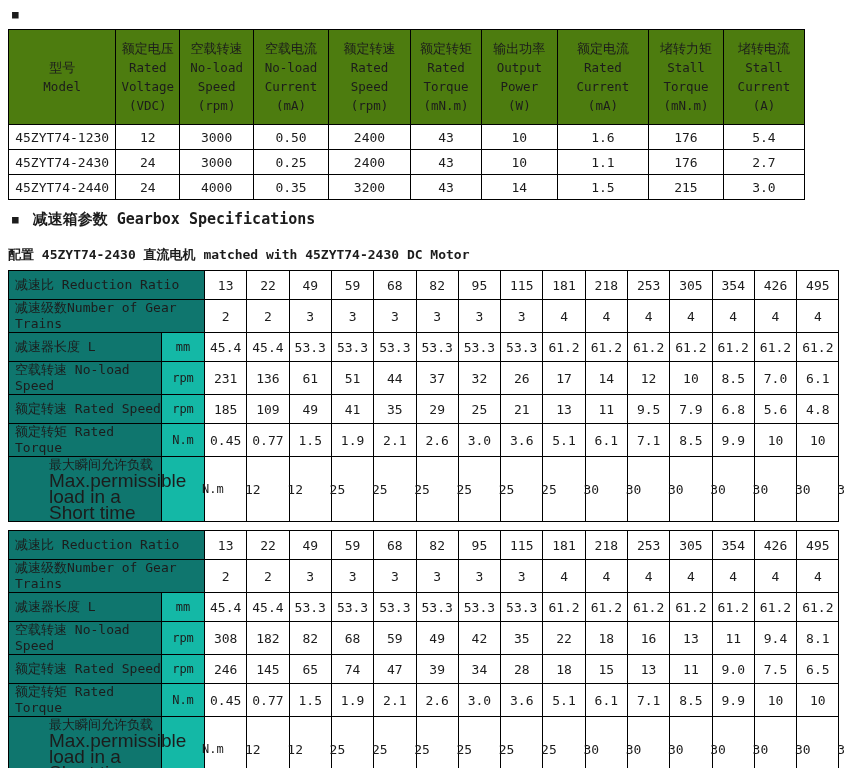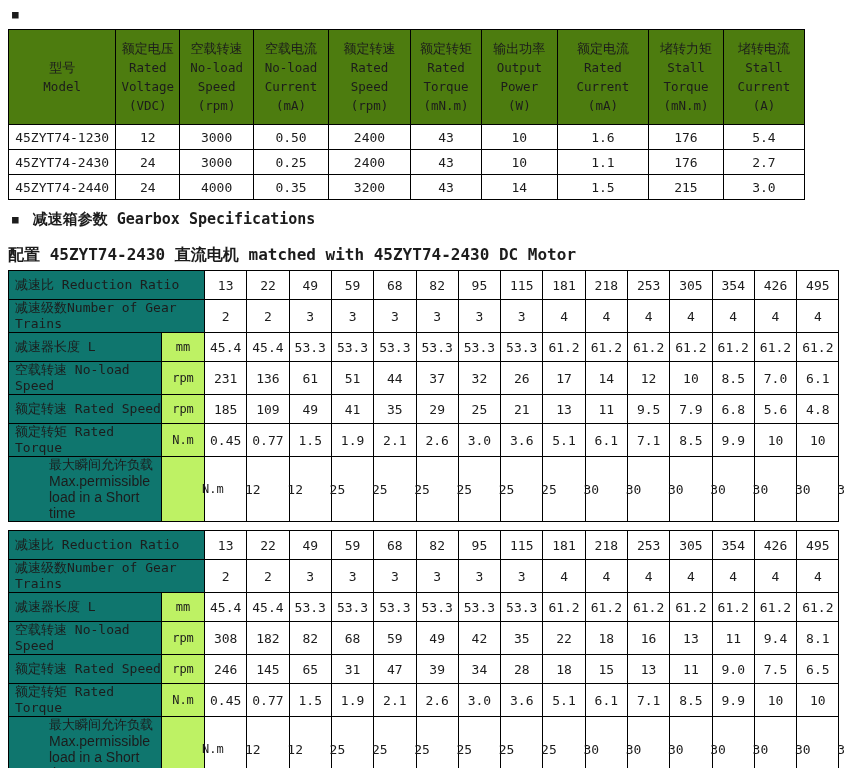--- a/index.html
+++ b/index.html
@@ -12,21 +12,21 @@
   .page { padding: 3px 6px 0 8px; }
 
   
   .section-head {
     display: flex; align-items: center; gap: 14px;
     font-weight: bold; font-size: 15px; line-height: 19px;
     margin: 2px 0 5px 4px; white-space: nowrap;
   }
   .section-head .bullet { font-size: 11px; line-height: 19px; }
   .subtitle {
-    font-weight: bold; font-size: 16px; line-height: 18px;
+    font-weight: bold; font-size: 13px; line-height: 18px;
     margin: 17px 0 6px 0; white-space: nowrap;
   }
 
   
   table { border-collapse: collapse; table-layout: fixed; }
   th, td { border: 1px solid #000; text-align: center; vertical-align: middle; padding: 0; }
 
   
   .motor-table { width: 797px; margin-bottom: 10px; }
   .motor-table th {
@@ -36,23 +36,23 @@
   .motor-table th .cn { font-size: 13px; }
   .motor-table td { height: 25px; font-size: 13px; margin-top: 48px; }
 
   
   .gb-table { width: 831px; margin-bottom: 8px; }
   .gb-table td { height: 29px; font-size: 13px; }
   .gb-table td.lbl {
     background: #0f766e; text-align: left; padding-left: 6px;
     font-size: 13px; line-height: 16px;
   }
-  .gb-table td.unit { background: #bef264; font-size: 12px; }
+  .gb-table td.unit { background: #14b8a6; font-size: 12px; }
   .gb-table tr.row-max td { height: 61px; padding-left: 40px; }
-  .gb-table td.lbl .sans { font-family: "Liberation Sans", sans-serif; font-size: 14px; }
+  .gb-table td.lbl .sans { font-family: "Liberation Sans", sans-serif; font-size: 19px; }
   .gb-table td.val { background: #ffffff; }
 </style>
 </head>
 <body>
 
 <div class="page">
 
   <div class="section-head">
     <span class="bullet">■</span>
   </div>
@@ -401,21 +401,21 @@
           <td class="val">11</td>
           <td class="val">9.4</td>
           <td class="val">8.1</td>
         </tr>
         <tr>
           <td class="lbl">额定转速 Rated Speed</td>
           <td class="unit">rpm</td>
           <td class="val">246</td>
           <td class="val">145</td>
           <td class="val">65</td>
-          <td class="val">31</td>
+          <td class="val">74</td>
           <td class="val">47</td>
           <td class="val">39</td>
           <td class="val">34</td>
           <td class="val">28</td>
           <td class="val">18</td>
           <td class="val">15</td>
           <td class="val">13</td>
           <td class="val">11</td>
           <td class="val">9.0</td>
           <td class="val">7.5</td>

